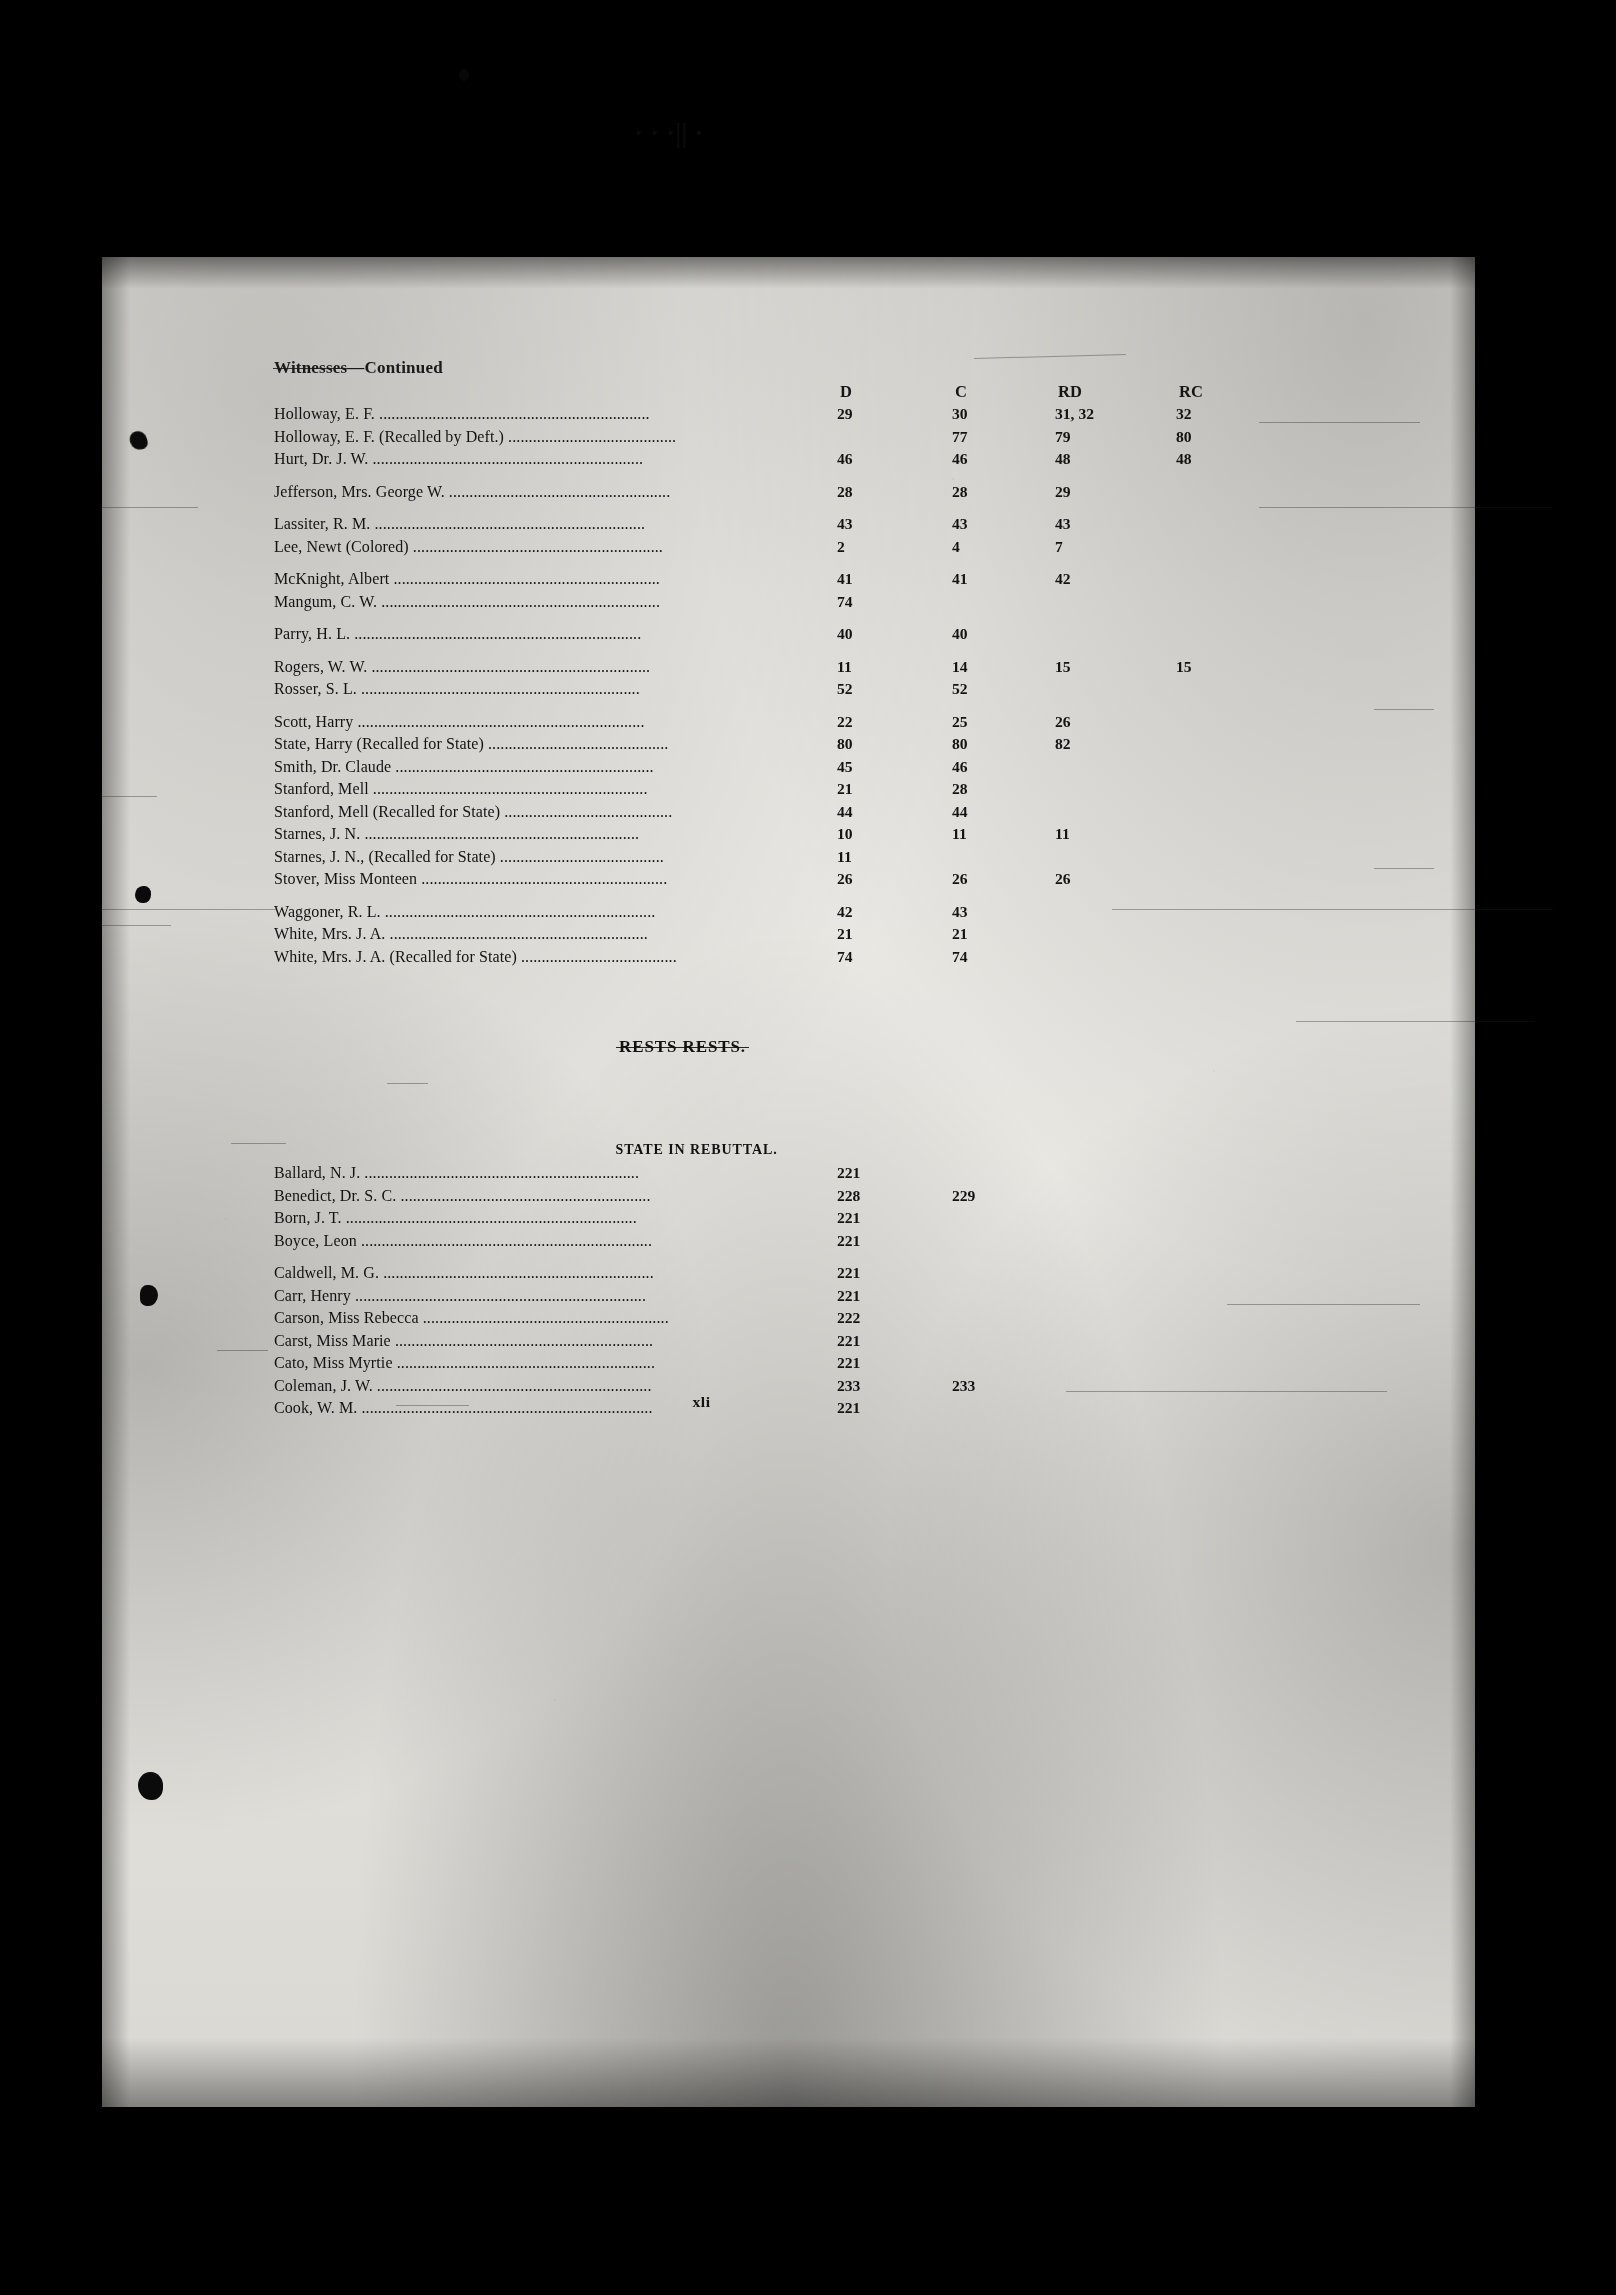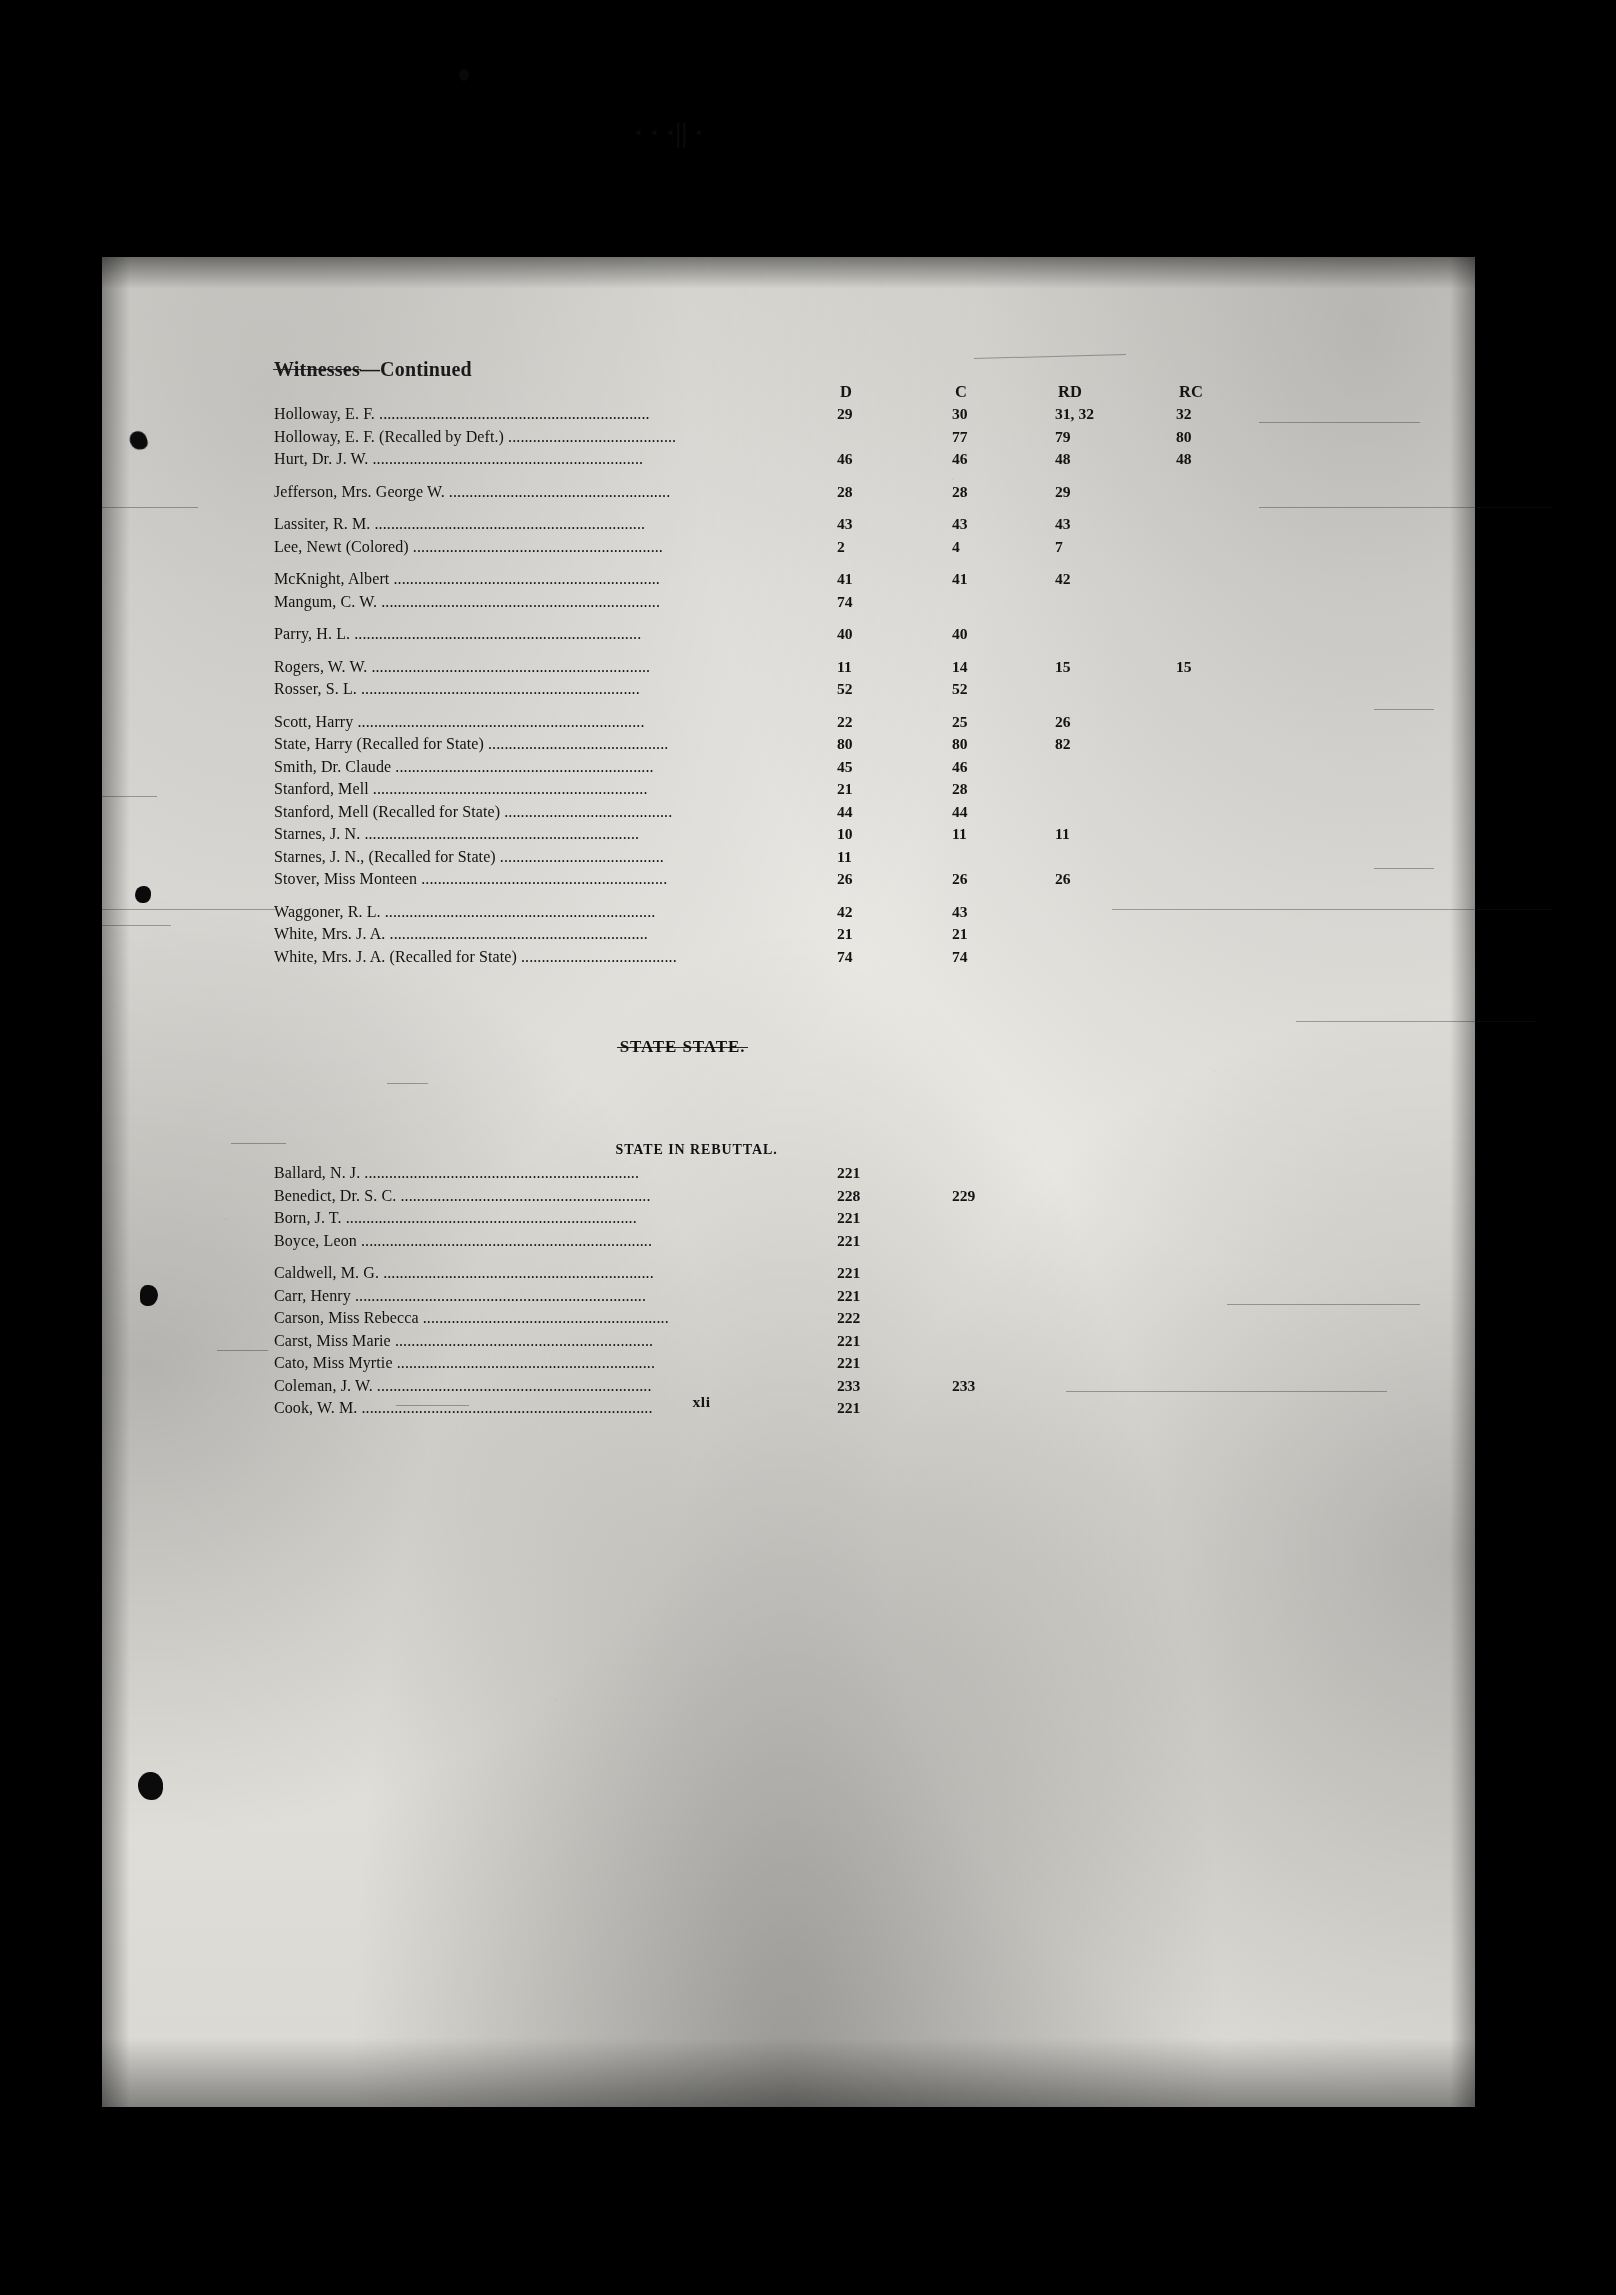--- a/index.html
+++ b/index.html
@@ -108,21 +108,21 @@
   .content {
     position: absolute;
     left: 0; top: 0; right: 0; bottom: 0;
     padding: 0;
   }
 
   .continued-head {
     position: absolute;
     left: 172px;
     top: 101px;
-    font-size: 20px;
+    font-size: 17px;
     font-weight: 700;
     color: #1a1a1a;
     letter-spacing: 0.2px;
     font-family: "Liberation Serif", serif;
   }
   .continued-head .struck {
     position: relative;
   }
   .continued-head .struck::after {
     content: "";
@@ -428,21 +428,21 @@
         <div class="row">
           <div class="leader">White, Mrs. J. A. (Recalled for State) ......................................</div>
           <div class="num n-d">74</div>
           <div class="num n-c">74</div>
           <div class="num n-rd"></div>
           <div class="num n-rc"></div>
         </div>
       </div>
 
     <div class="center-head" id="state-rests">
-      <span class="struck">STATE STATE.</span>
+      <span class="struck">RESTS RESTS.</span>
     </div>
 
     <div class="center-head" id="state-rebuttal">STATE IN REBUTTAL.</div>
 
     <div class="rebuttal-rows" id="rebuttal-rows">
         <div class="row">
           <div class="leader">Ballard, N. J. ...................................................................</div>
           <div class="num n-d">221</div>
           <div class="num n-c"></div>
         </div>

